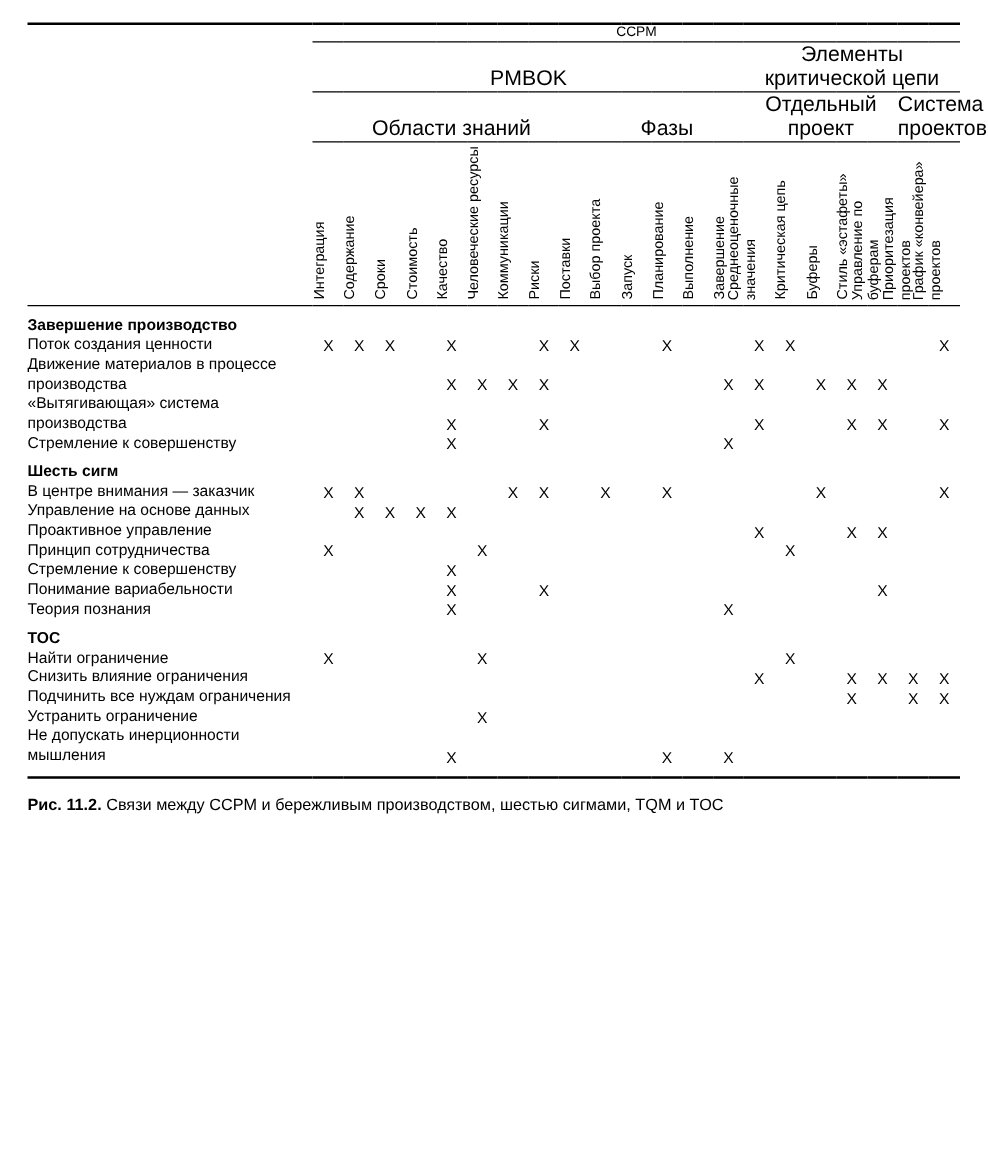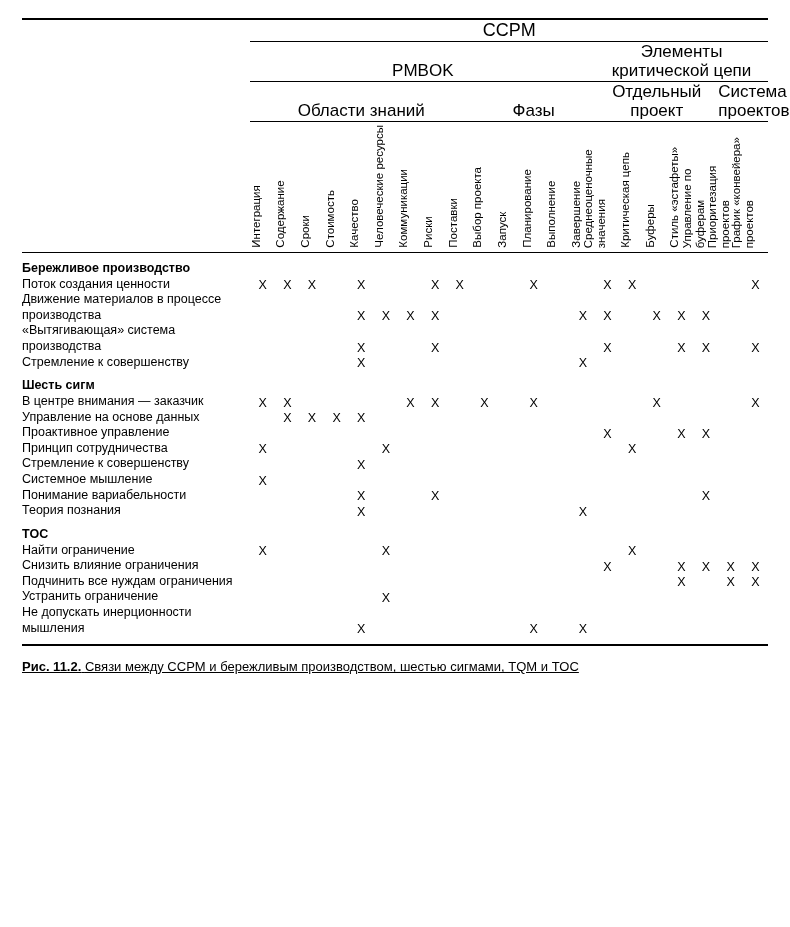--- a/index.html
+++ b/index.html
@@ -46,21 +46,21 @@
 
   
   .grp {
     text-align: center;
     font-size: 17px;
     font-weight: bold;
     padding: 5px 2px 5px 2px;
     line-height: 1.15;
   }
   .grp-ccpm {
-    font-size: 18px;
+    font-size: 11px;
     font-weight: bold;
   }
   .hdr-sep {
     border-bottom: 1px solid #000;
   }
 
   
   .rot-row td {
     height: 128px;
     vertical-align: bottom;
@@ -104,21 +104,20 @@
     font-size: 12.5px;
     vertical-align: top;
     padding: 4px 0 4px 0;
   }
 
   .caption {
     margin-top: 12px;
     font-size: 13px;
     line-height: 1.35;
     width: 746px;
-    text-decoration: underline;
   }
   .caption b {
     font-weight: bold;
   }
 </style>
 </head>
 <body>
 
 <div id="page">
 
@@ -251,21 +250,21 @@
               <div class="rot two-line">График «конвейера» проектов</div>
             </div>
           </td>
       </tr>
       <tr>
         <td class="rule-thin-bottom" colspan="22" style="height:2px"></td>
       </tr>
     </thead>
     <tbody id="matrix-body">
         <tr>
-          <td class="rowlabel section">Бережливое производство</td>
+          <td class="rowlabel section">Завершение производство</td>
           <td class="cellmark"></td>
           <td class="cellmark"></td>
           <td class="cellmark"></td>
           <td class="cellmark"></td>
           <td class="cellmark"></td>
           <td class="cellmark"></td>
           <td class="cellmark"></td>
           <td class="cellmark"></td>
           <td class="cellmark"></td>
           <td class="cellmark"></td>
@@ -497,44 +496,20 @@
           <td class="cellmark"></td>
           <td class="cellmark"></td>
         </tr>
         <tr>
           <td class="rowlabel">Стремление к совершенству</td>
           <td class="cellmark"></td>
           <td class="cellmark"></td>
           <td class="cellmark"></td>
           <td class="cellmark"></td>
           <td class="cellmark">X</td>
-          <td class="cellmark"></td>
-          <td class="cellmark"></td>
-          <td class="cellmark"></td>
-          <td class="cellmark"></td>
-          <td class="cellmark"></td>
-          <td class="cellmark"></td>
-          <td class="cellmark"></td>
-          <td class="cellmark"></td>
-          <td class="cellmark"></td>
-          <td class="cellmark"></td>
-          <td class="cellmark"></td>
-          <td class="cellmark"></td>
-          <td class="cellmark"></td>
-          <td class="cellmark"></td>
-          <td class="cellmark"></td>
-          <td class="cellmark"></td>
-        </tr>
-        <tr>
-          <td class="rowlabel">Системное мышление</td>
-          <td class="cellmark">X</td>
-          <td class="cellmark"></td>
-          <td class="cellmark"></td>
-          <td class="cellmark"></td>
-          <td class="cellmark"></td>
           <td class="cellmark"></td>
           <td class="cellmark"></td>
           <td class="cellmark"></td>
           <td class="cellmark"></td>
           <td class="cellmark"></td>
           <td class="cellmark"></td>
           <td class="cellmark"></td>
           <td class="cellmark"></td>
           <td class="cellmark"></td>
           <td class="cellmark"></td>

